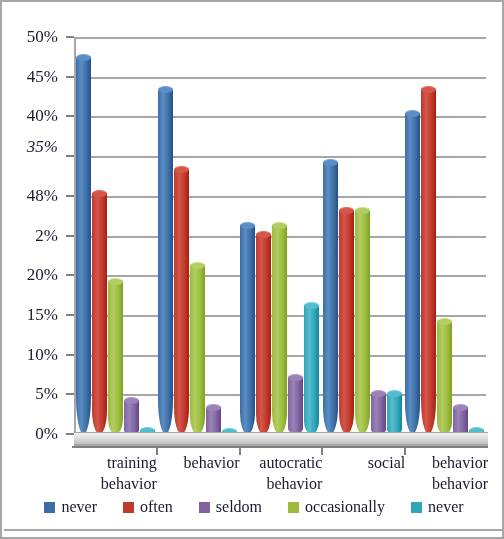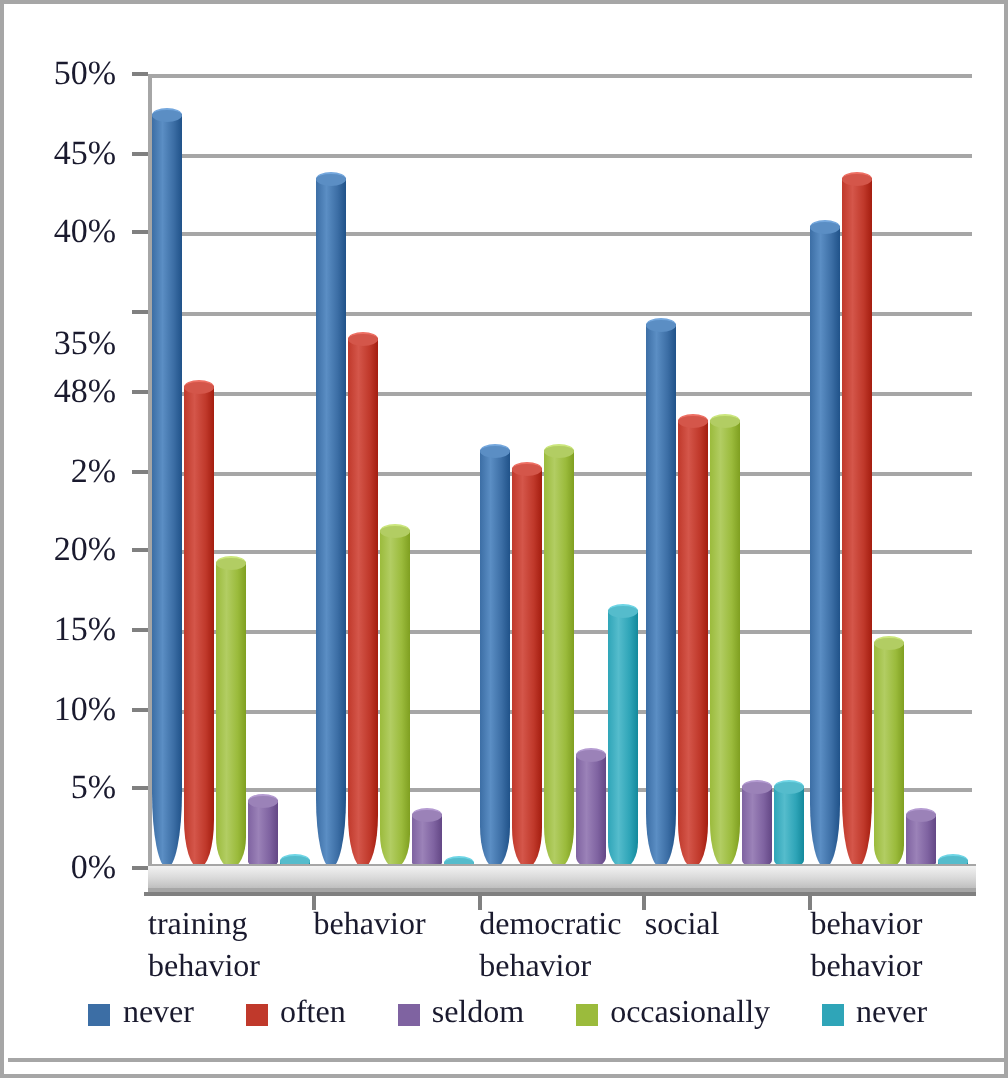--- a/index.html
+++ b/index.html
@@ -98,21 +98,21 @@
   #x-axis-labels {
     position: absolute;
     left: 72px;
     top: 450px;
     width: 414px;
     height: 46px;
     display: flex;
   }
   .x-cat {
     flex: 1 1 0;
-    text-align: left;
+    text-align: right;
     font-size: 16px;
     line-height: 21px;
     color: #1a1a2e;
   }
   
   .group {
     position: absolute;
     bottom: 0;
     display: flex;
     align-items: flex-end;
@@ -185,21 +185,21 @@
       <div class="y-tick-label" style="top: 352.6px;">10%</div>
       <div class="y-tick-mark" style="top: 352.6px;"></div>
       <div class="y-tick-label" style="top: 312.9px;">15%</div>
       <div class="y-tick-mark" style="top: 312.9px;"></div>
       <div class="y-tick-label" style="top: 273.2px;">20%</div>
       <div class="y-tick-mark" style="top: 273.2px;"></div>
       <div class="y-tick-label" style="top: 233.5px;">2%</div>
       <div class="y-tick-mark" style="top: 233.5px;"></div>
       <div class="y-tick-label" style="top: 193.8px;">48%</div>
       <div class="y-tick-mark" style="top: 193.8px;"></div>
-      <div class="y-tick-label" style="top: 170px;">35%</div>
+      <div class="y-tick-label" style="top: 145px; font-style: italic;">35%</div>
       <div class="y-tick-mark" style="top: 154.1px;"></div>
       <div class="y-tick-label" style="top: 114.4px;">40%</div>
       <div class="y-tick-mark" style="top: 114.4px;"></div>
       <div class="y-tick-label" style="top: 74.7px;">45%</div>
       <div class="y-tick-mark" style="top: 74.7px;"></div>
       <div class="y-tick-label" style="top: 35px;">50%</div>
       <div class="y-tick-mark" style="top: 35px;"></div>
     </div>
 
   <div id="plot-area">
@@ -340,21 +340,21 @@
     </div>
   <div id="x-axis-labels">
       <div class="x-cat">
         <div>training</div>
         <div>behavior</div>
       </div>
       <div class="x-cat">
         <div>behavior</div>
       </div>
       <div class="x-cat">
-        <div>democratic</div>
+        <div>autocratic</div>
         <div>behavior</div>
       </div>
       <div class="x-cat">
         <div>social</div>
       </div>
       <div class="x-cat">
         <div>behavior</div>
         <div>behavior</div>
       </div>
     </div>

